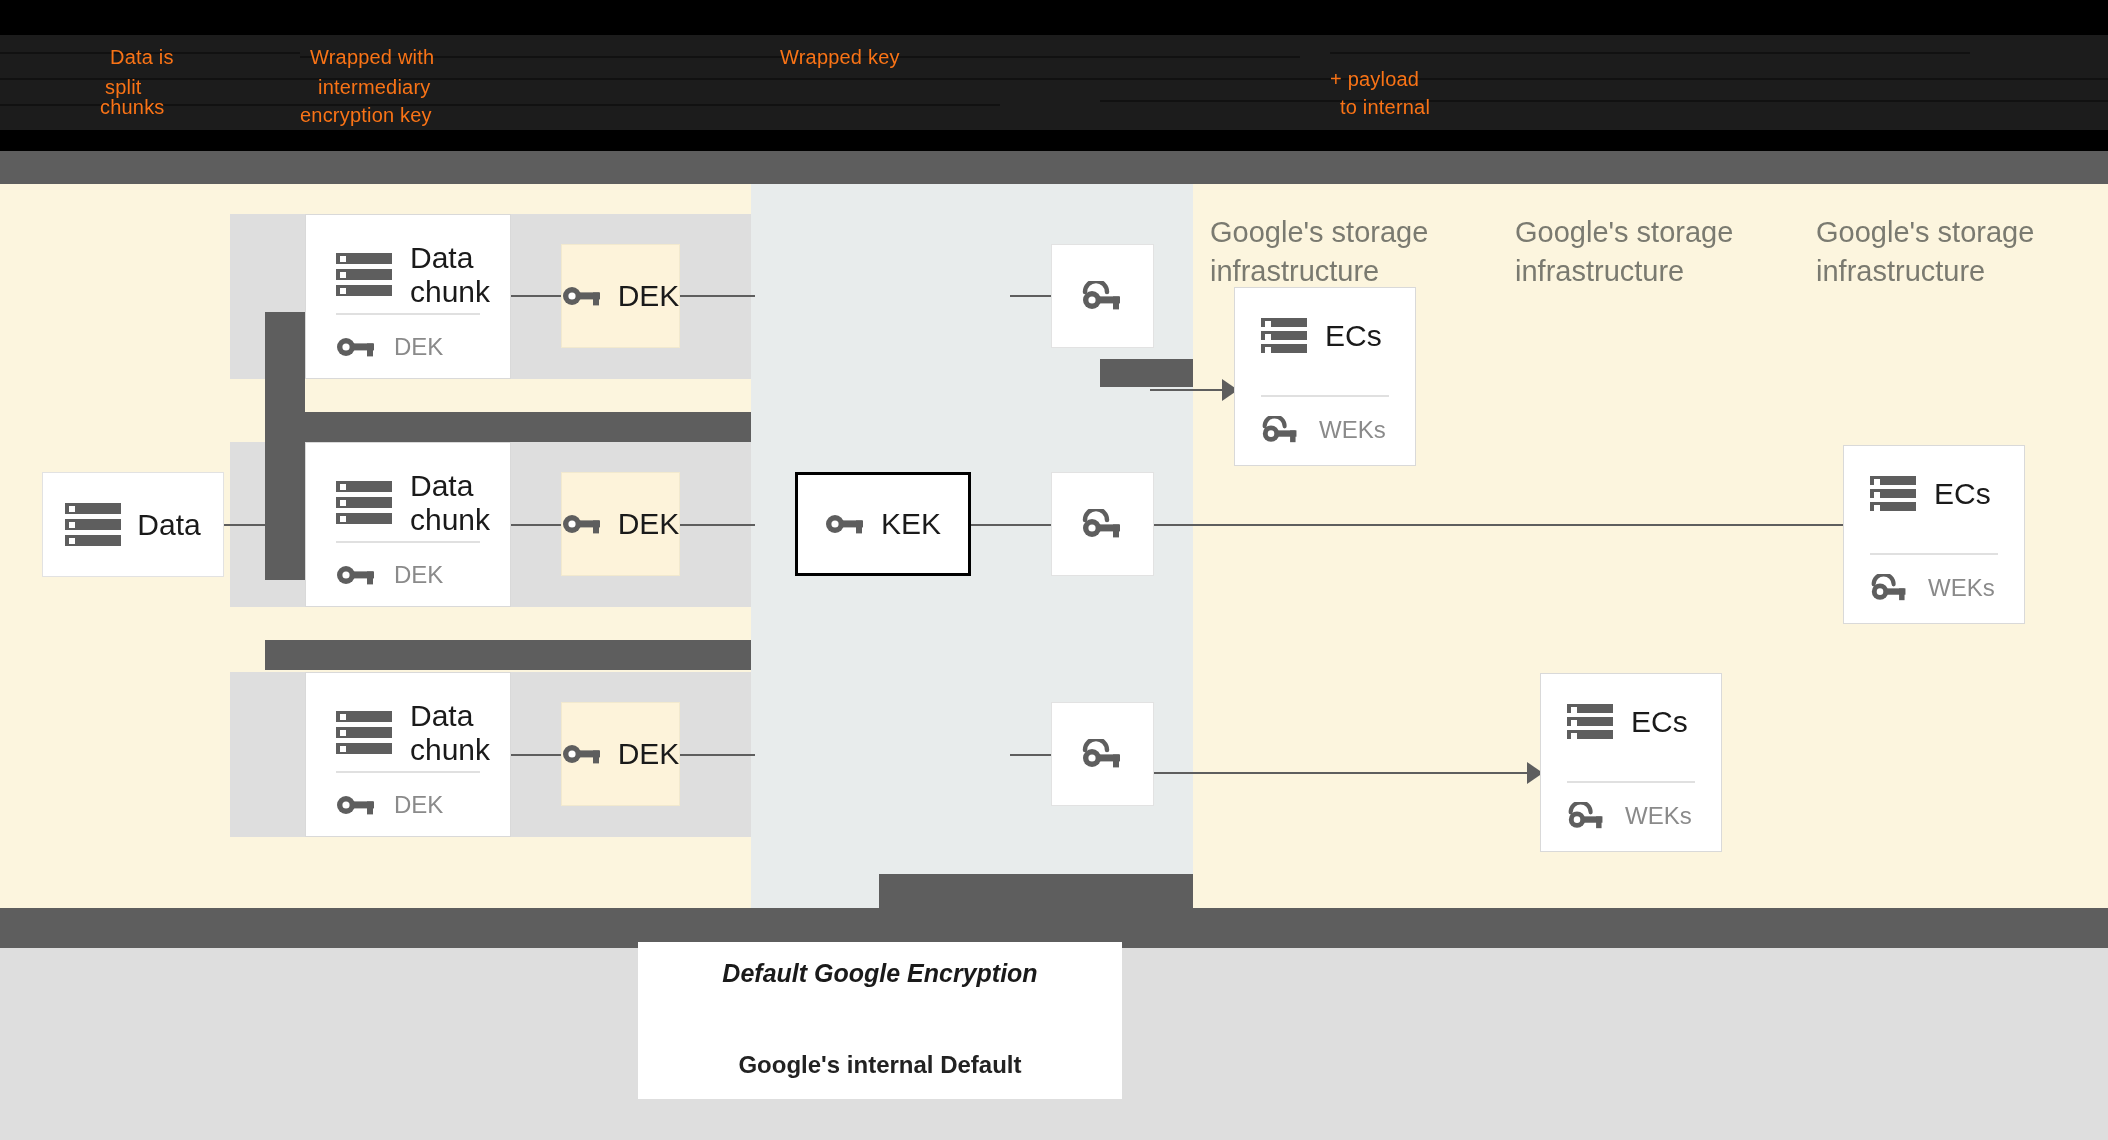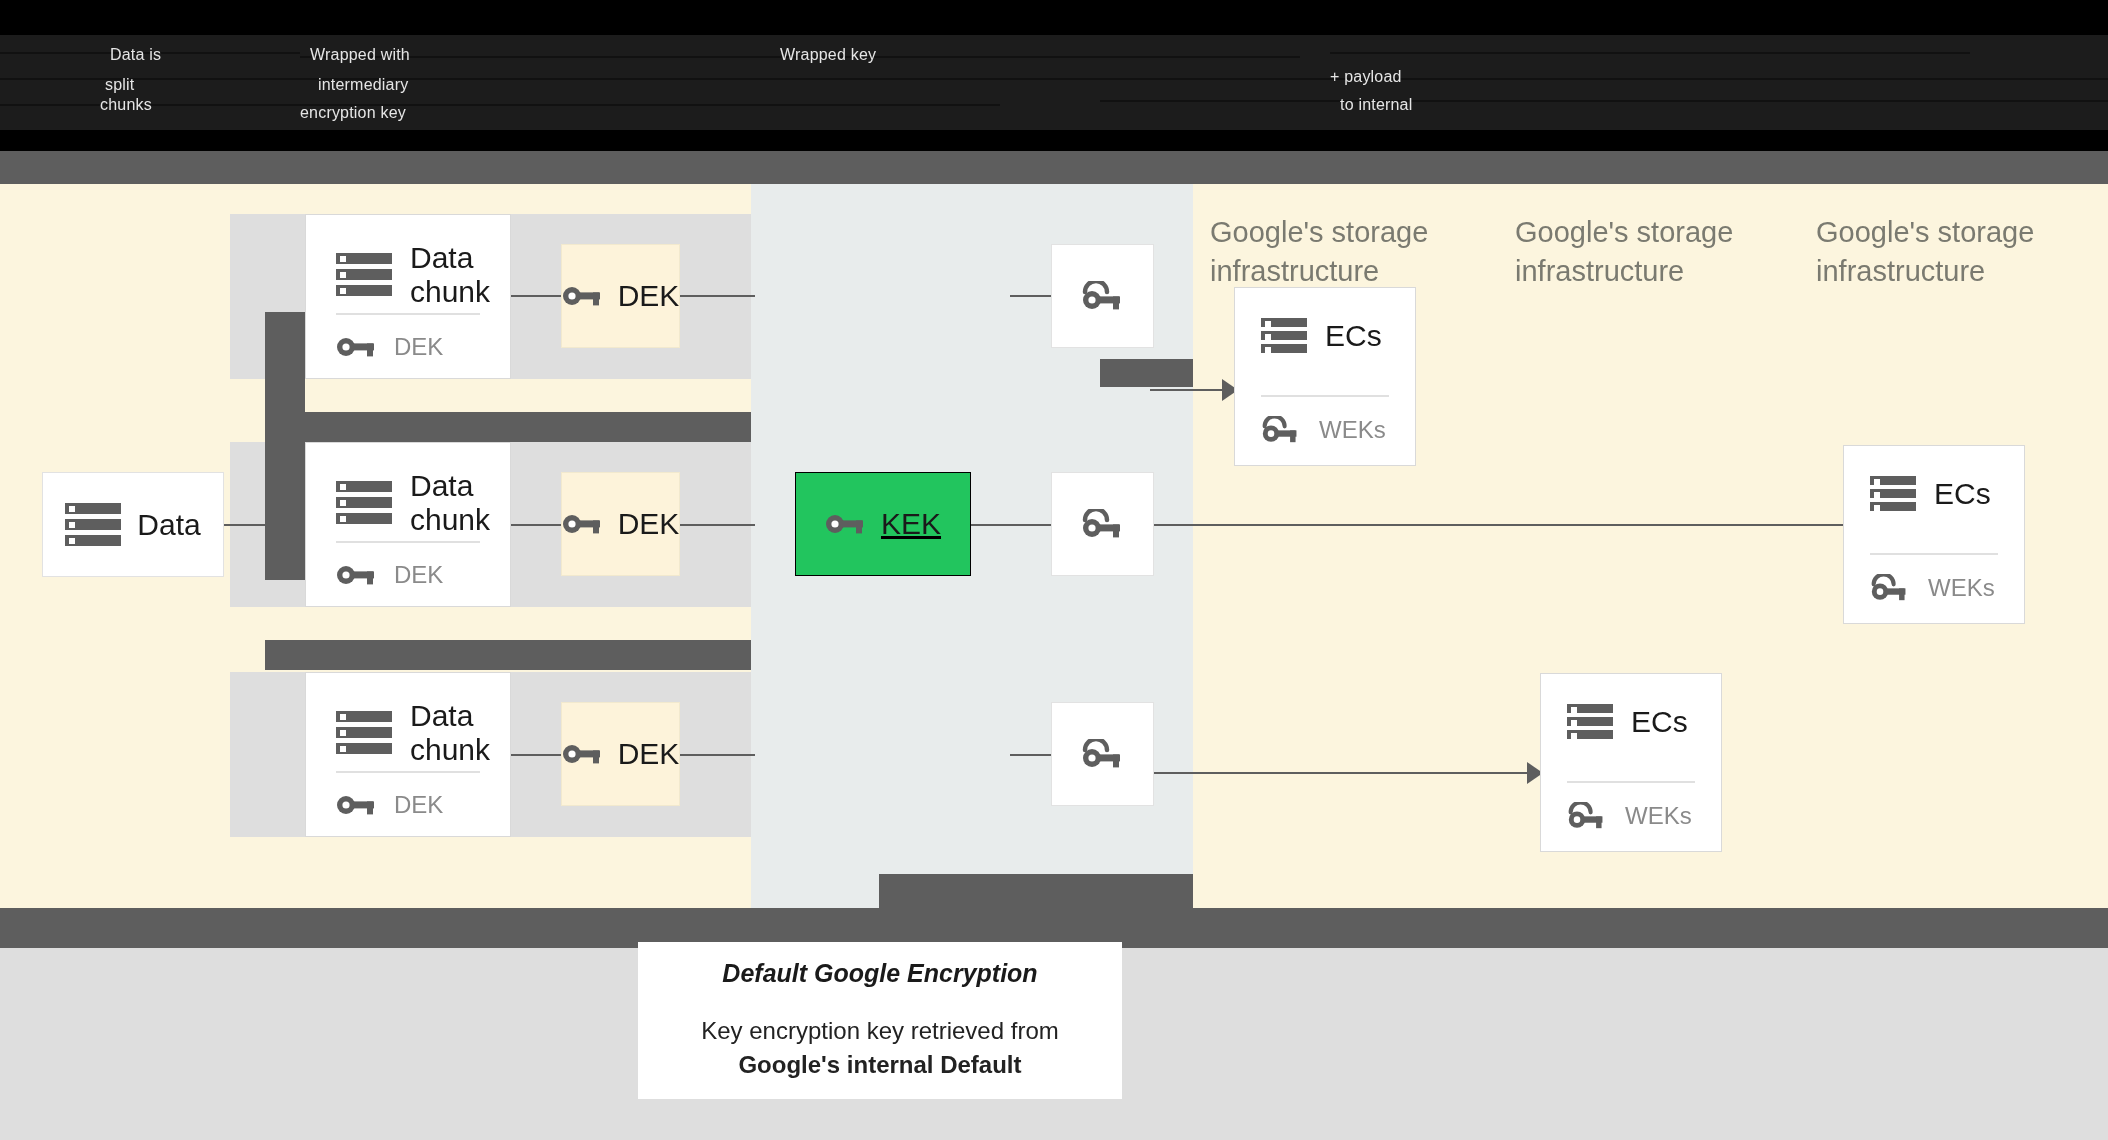--- a/index.html
+++ b/index.html
@@ -2,21 +2,21 @@
 <html><head>
 <meta charset="utf-8">
 <style>
   html,body{margin:0;padding:0;background:#000;}
   body{font-family:"Liberation Sans",sans-serif;}
   #stage{position:relative;width:2108px;height:1140px;background:#000;overflow:hidden;}
 
   
   .topbar{position:absolute;left:0;top:0;width:2108px;height:160px;background:#000;}
   .topstripe{position:absolute;left:0;top:35px;width:2108px;height:95px;background:#1c1c1c;}
-  .obscured-line{position:absolute;color:#e5e5e5;font-size:16px;letter-spacing:.2px;white-space:nowrap;}
+  .obscured-line{position:absolute;color:#f97316;font-size:20px;letter-spacing:.2px;white-space:nowrap;}
   .obscured-rule{position:absolute;background:#111;height:2px;}
   .topshadow{position:absolute;left:0;top:151px;width:2108px;height:33px;background:#5e5e5e;}
   .topshadow2{position:absolute;left:255px;top:151px;width:1853px;height:33px;background:#5e5e5e;}
 
   
   .canvas{position:absolute;left:0;top:184px;width:2108px;height:724px;background:#FCF5DE;}
   .band-gray{position:absolute;left:751px;top:0;width:442px;height:724px;background:#E8ECEC;}
 
   
   .bracket-v{position:absolute;background:#5e5e5e;}
@@ -28,21 +28,21 @@
   
   .card{position:absolute;background:#fff;border:1px solid #D9D9D9;box-sizing:border-box;}
   .card-top{display:flex;align-items:center;gap:18px;padding:26px 0 0 30px;}
   .card-divider{position:absolute;left:30px;right:30px;background:#E0E0E0;height:2px;}
   .card-bot{position:absolute;display:flex;align-items:center;gap:18px;left:30px;}
   .card-title{font-size:30px;color:#1a1a1a;line-height:1.13;}
   .card-sub{font-size:24px;color:#8a8a8a;}
 
   .keybox{position:absolute;box-sizing:border-box;display:flex;align-items:center;justify-content:center;gap:16px;}
   .keybox.dek{background:#FDF3DA;border:1px solid #F2E9CE;}
-  .keybox.kek{background:#22c55e;border:1px solid #000000;text-decoration:underline;}
+  .keybox.kek{background:#ffffff;border:3px solid #000000;}
   .keybox.plain{background:#fff;border:1px solid #E2E2E2;}
   .keybox-label{font-size:30px;color:#1a1a1a;}
 
   
   .server-icon{display:inline-block;width:56px;height:44px;position:relative;flex:0 0 auto;}
   .server-icon i{position:absolute;left:0;width:56px;height:11px;background:#5e5e5e;display:block;}
   .server-icon i:nth-child(1){top:0;}
   .server-icon i:nth-child(2){top:16px;}
   .server-icon i:nth-child(3){top:32px;}
   .server-icon i::after{content:"";position:absolute;left:4px;top:3px;width:6px;height:6px;background:#fff;}
@@ -381,18 +381,18 @@
     <div style="position:absolute;left:879px;top:690px;width:314px;height:34px;background:#5e5e5e;"></div>
 
   </div>
 
   <div class="botstrip"></div>
   <div class="botarea"></div>
 
   <div class="caption">
     <div class="caption-title">Default Google Encryption</div>
     <div class="caption-body">
-      <span>Key encryption key retrieved from</span><br>
+      <br>
       <b>Google's internal Default</b>
     </div>
   </div>
 
 </div>
 
 </body></html>

